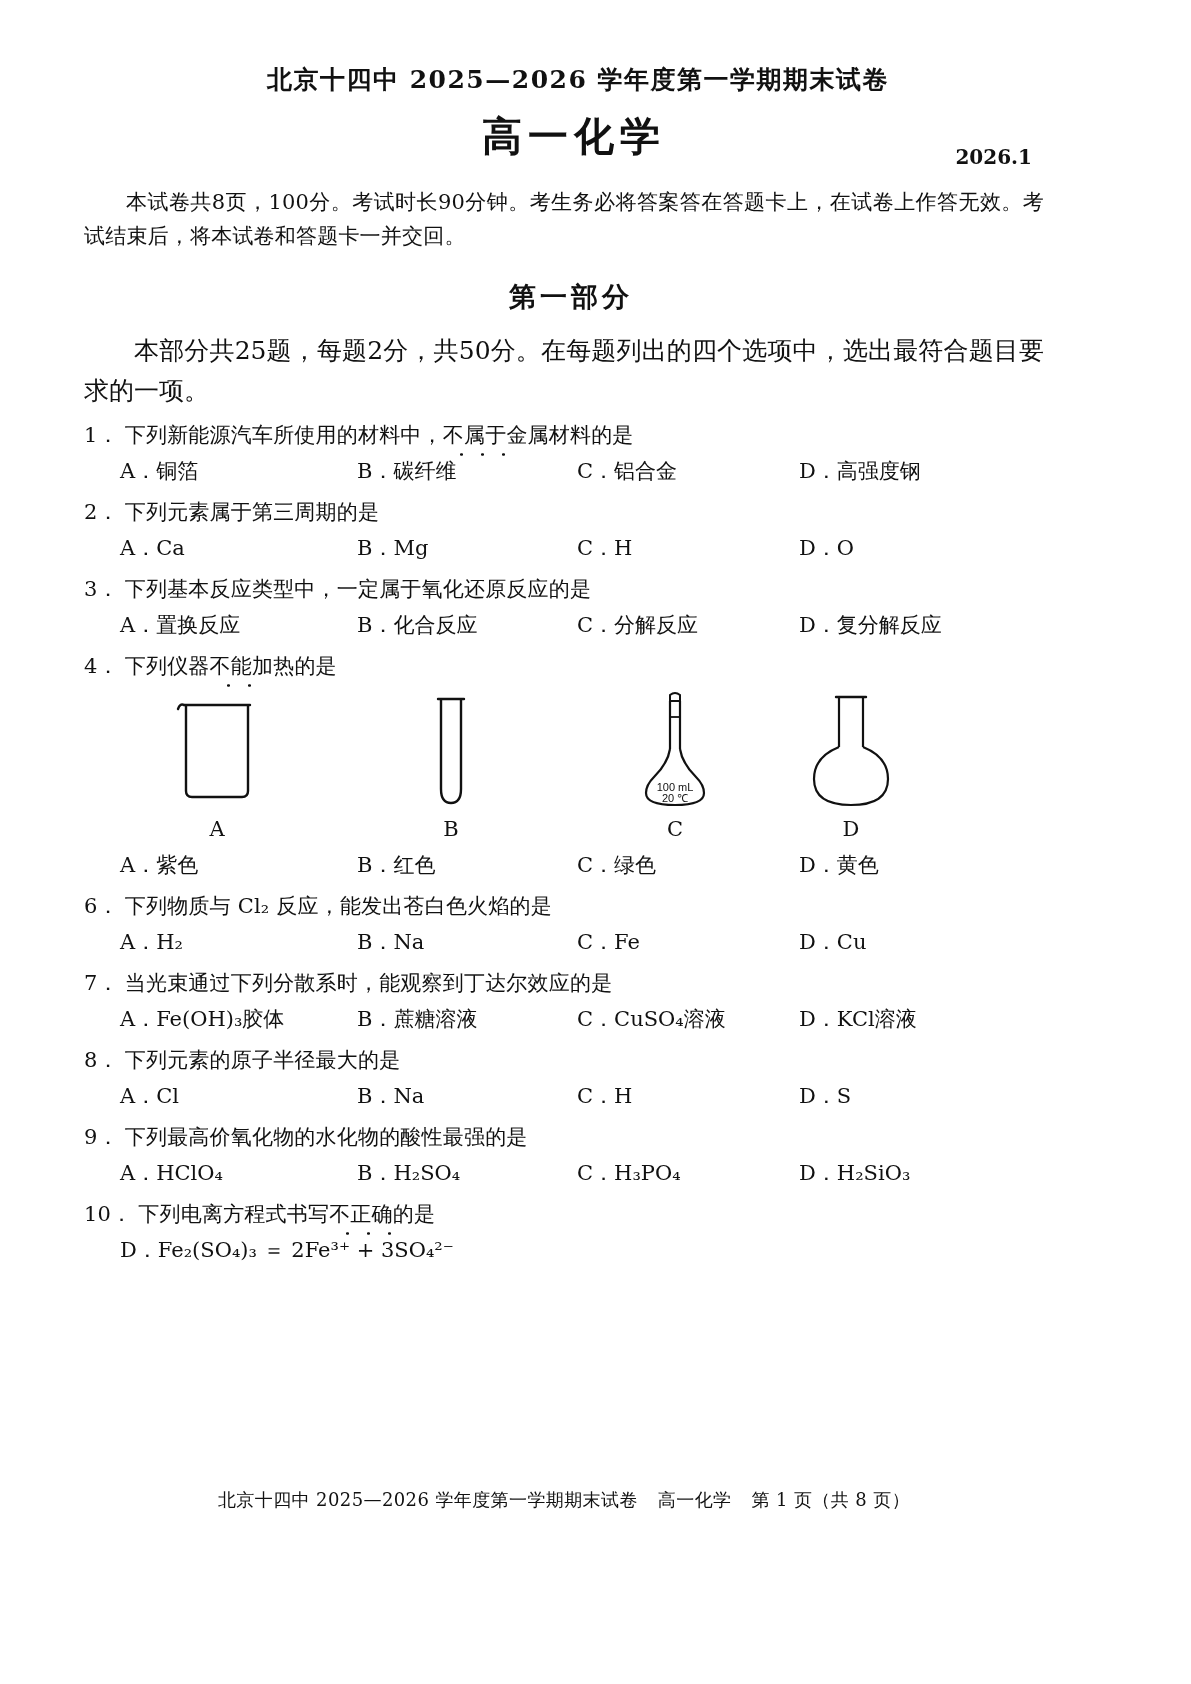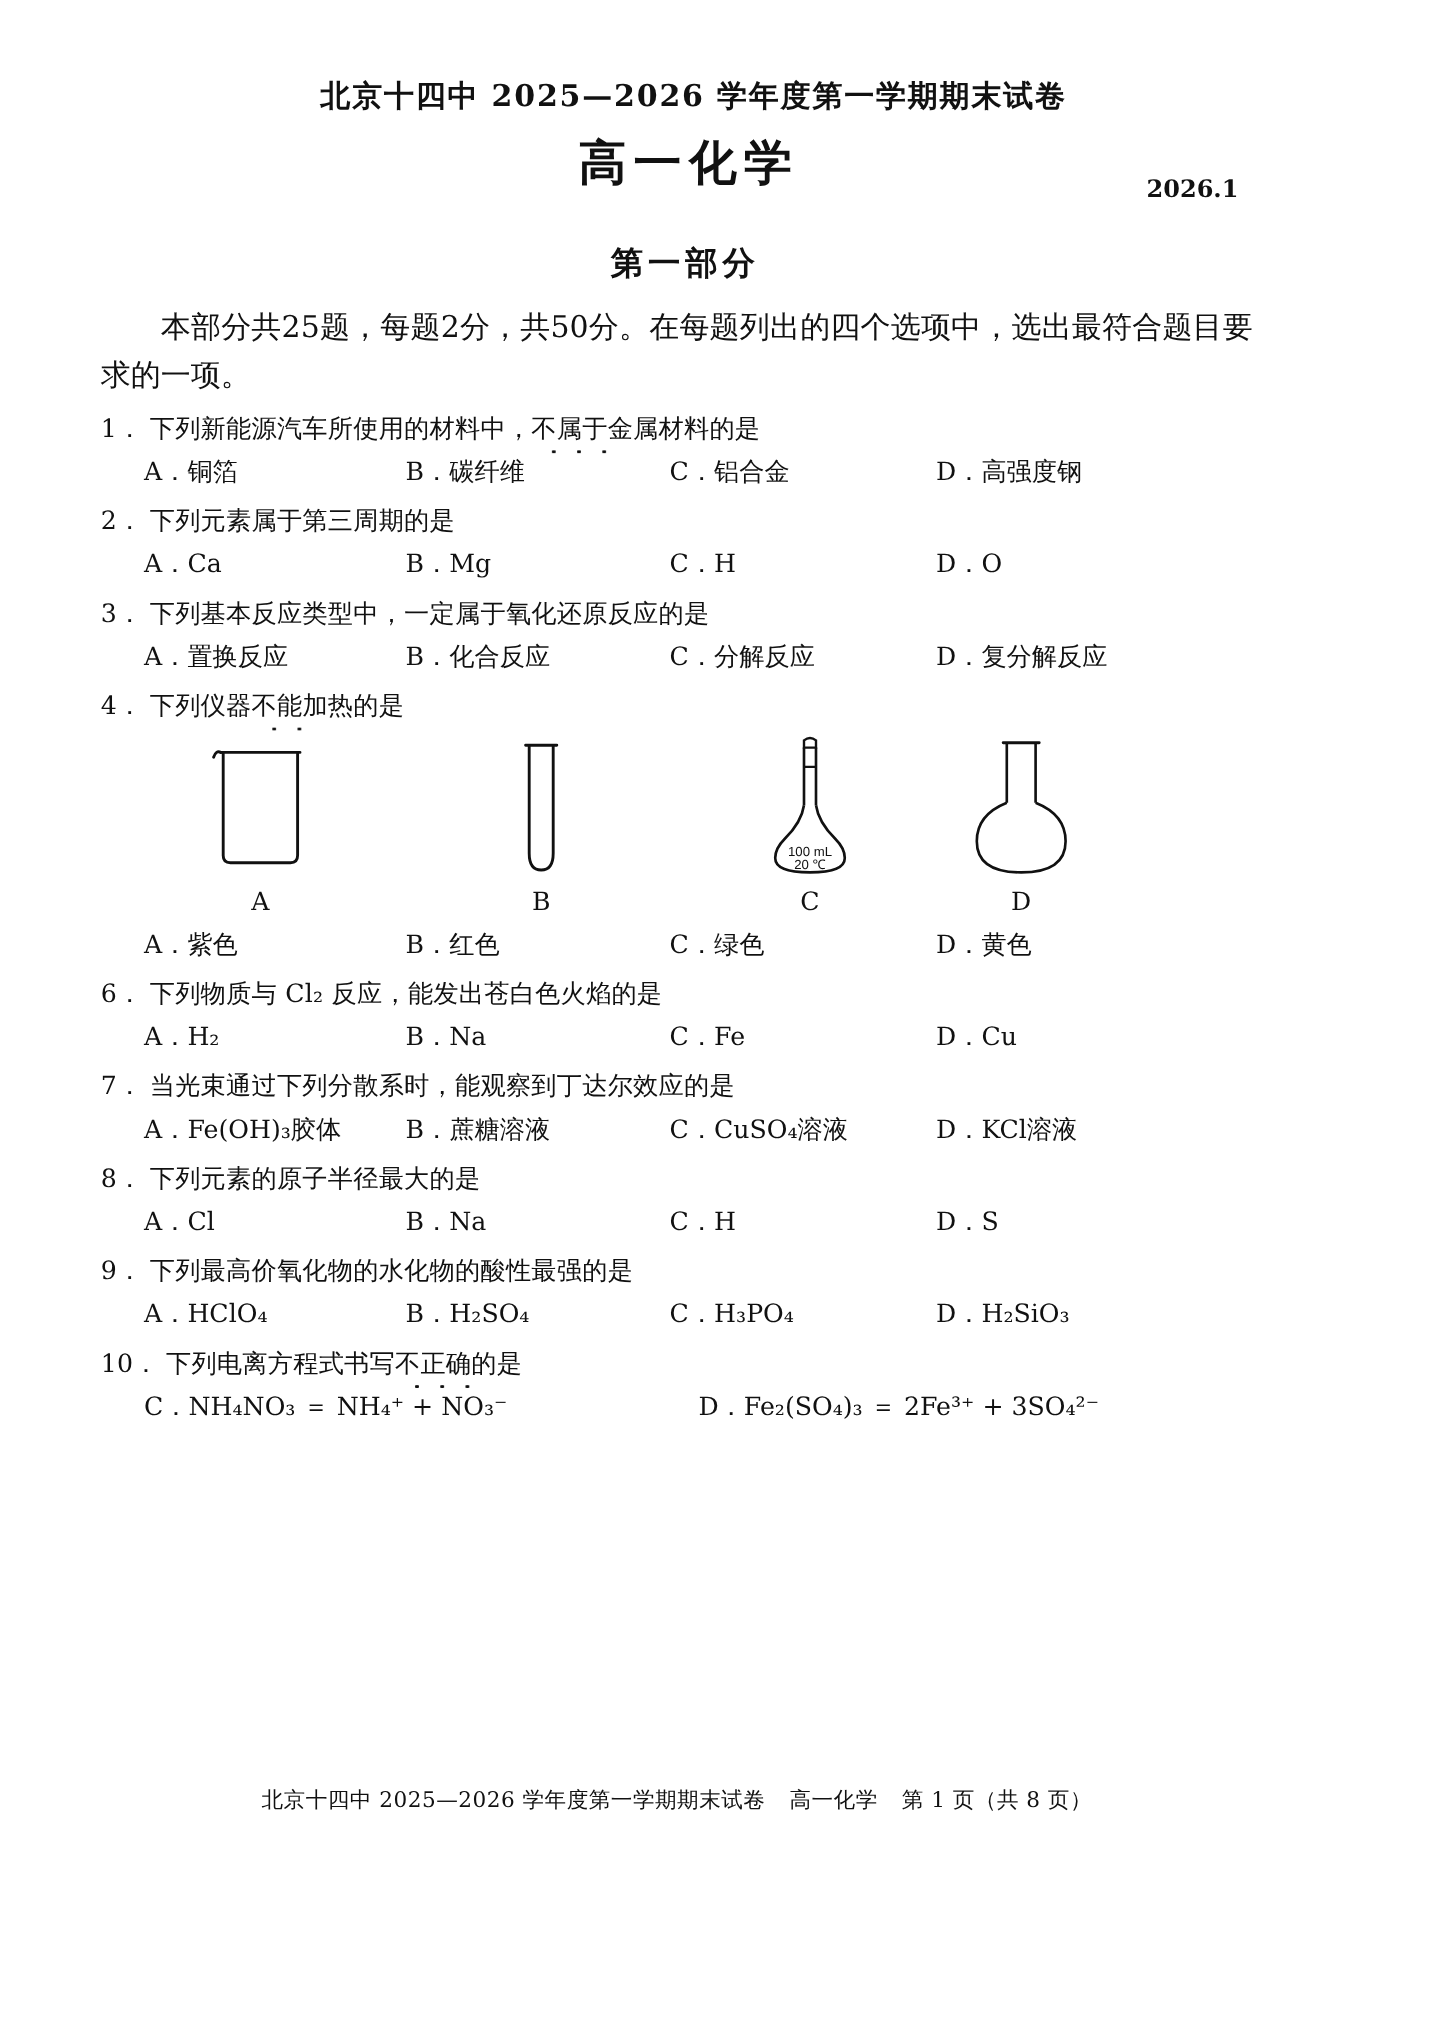--- a/index.html
+++ b/index.html
@@ -127,21 +127,21 @@
     display: flex;
     font-size: 21px;
     line-height: 1.5;
     margin-top: 6px;
     padding-left: 36px;
   }
   .options .opt {
     white-space: nowrap;
   }
   .opt-w1 { width: 218px; }
-  .opt-w2 { width: 220px; }
+  .opt-w2 { width: 220px; margin-left: 19px; }
   .opt-w3 { width: 222px; }
 
   .options.two {
     padding-left: 36px;
   }
   .options.two .opt { width: 470px; }
 
   
   .figure {
     margin: 10px 0 0 0;
@@ -176,20 +176,21 @@
   <div class="inner">
 
     <div class="doc-title">北京十四中 2025—2026 学年度第一学期期末试卷</div>
 
     <div class="subject-row">
       <div class="subject">高一化学</div>
       <div class="exam-date">2026.1</div>
     </div>
 
     <div class="notice">
+      <p class="indent2">本试卷共8页，100分。考试时长90分钟。考生务必将答案答在答题卡上，在试卷上作答无效。考试结束后，将本试卷和答题卡一并交回。</p>
     </div>
 
     <div class="part-heading">第一部分</div>
     <div class="part-desc indent2">本部分共25题，每题2分，共50分。在每题列出的四个选项中，选出最符合题目要求的一项。</div>
 
     <div class="q">
       <div class="q-stem">
         <span class="q-num">1．</span><span>下列新能源汽车所使用的材料中，</span><span class="emph">不属于</span><span>金属材料的是</span>
       </div>
       <div class="options">
@@ -326,21 +327,20 @@
       </div>
     </div>
 
     <div class="q">
       <div class="q-stem">
         <span class="q-num wide">10．</span><span>下列电离方程式书写</span><span class="emph">不正确</span><span>的是</span>
       </div>
 
 
       <div class="options two">
-        <span class="opt"><span>C．</span><span>NH₄NO₃ ＝ NH₄⁺ + NO₃⁻</span></span>
         <span class="opt"><span>D．</span><span>Fe₂(SO₄)₃ ＝ 2Fe³⁺ + 3SO₄²⁻</span></span>
       </div>
     </div>
 
   </div>
 
   <div class="footer">
     <span>北京十四中 2025—2026 学年度第一学期期末试卷</span><span class="sp"></span><span>高一化学</span><span class="sp"></span><span>第 1 页（共 8 页）</span>
   </div>
 </div>

